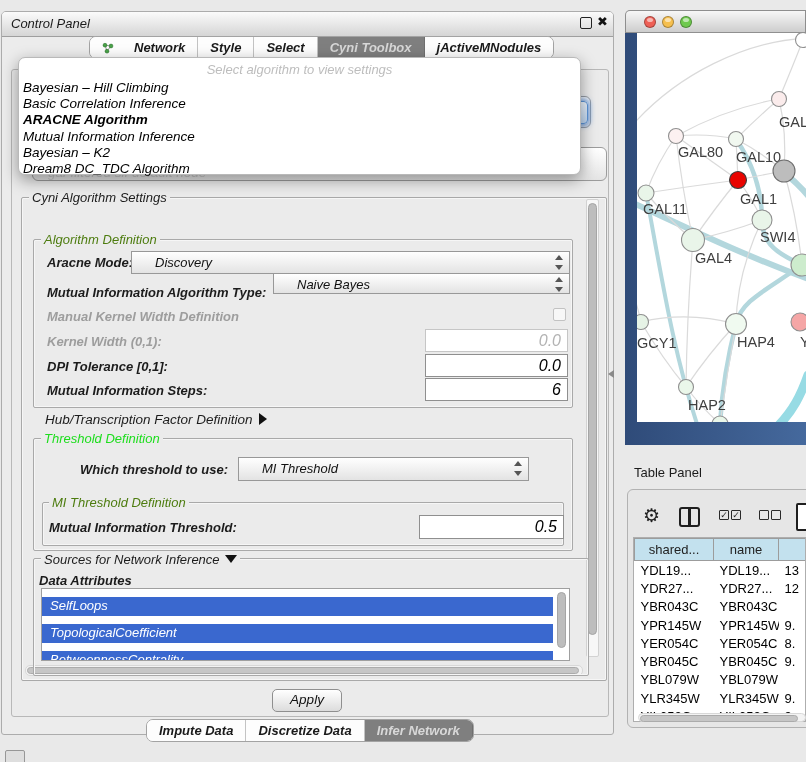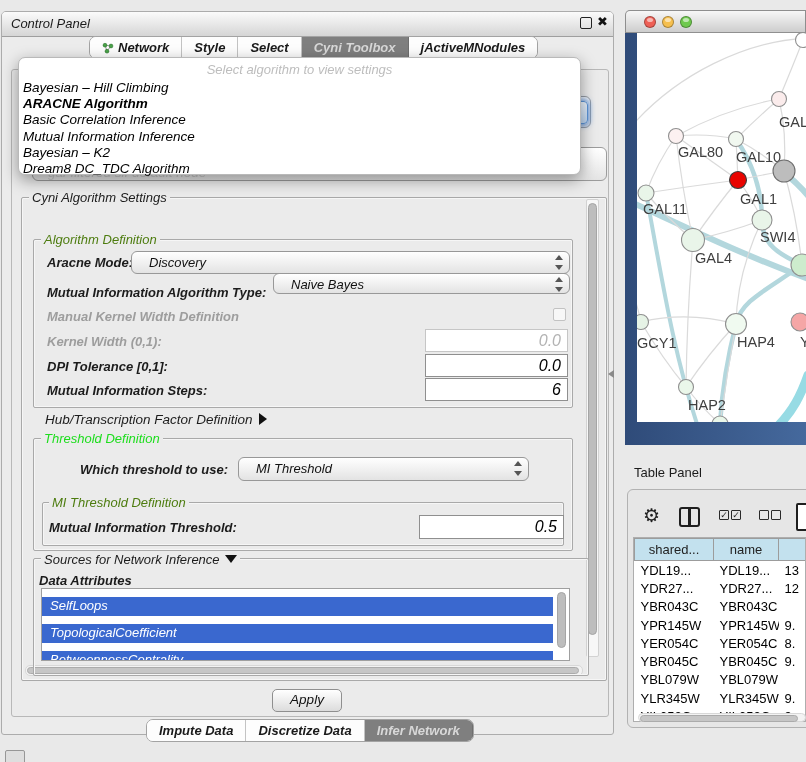--- a/index.html
+++ b/index.html
@@ -9,21 +9,21 @@
   
   .cp-win{left:1px;top:11px;width:613px;height:724px;background:#ececec;border:1px solid #acacac;
           border-radius:5px 5px 3px 3px;box-sizing:border-box;font-style:italic;}
   .cp-titlebar{left:0;top:0;right:0;height:24px;background:linear-gradient(#fbfbfb,#d5d5d5);
                border-bottom:1px solid #9e9e9e;border-radius:4px 4px 0 0;}
   .cp-title{left:9px;top:4px;font-size:13px;color:#1b1b1b;}
   .float-btn{left:578px;top:5px;width:10px;height:10px;border:1.5px solid #222;border-radius:2px;}
   .close-btn{left:595px;top:2px;font-size:13px;font-weight:bold;color:#111;}
   
   .tabbar{display:flex;height:21px;border:1px solid #a3a3a3;border-radius:7px;overflow:hidden;background:#fff;}
-  .tab{display:flex;align-items:center;gap:4px;padding:0 12px;font-size:13px;font-weight:600;color:#1a1a1a;
+  .tab{display:flex;align-items:center;gap:20px;padding:0 12px;font-size:13px;font-weight:600;color:#1a1a1a;
        border-right:1px solid #c3c3c3;background:#fdfdfd;white-space:nowrap;}
   .tab:last-child{border-right:none;}
   .tab.sel{background:#7f7f7f;color:#d8d8d8;border-right:1px solid #6f6f6f;}
   .neticon{width:12px;height:12px;}
   
   .content-box{left:9px;top:57px;width:596px;height:646px;border:1px solid #b8b8b8;border-radius:3px;background:#ebebeb;}
   
   .combo-behind{background:linear-gradient(#ffffff,#e4e4e4);border:1px solid #9c9c9c;border-radius:6px;z-index:2;}
   .blue-stepper{left:569px;top:100px;width:15px;height:21px;border-radius:4px;background:linear-gradient(#eaf2fc,#bcd4ef);
                 border:1px solid #5b93d6;box-shadow:0 0 5px 2px rgba(90,145,220,.8);z-index:2;}
@@ -35,22 +35,22 @@
   .popup-item{height:16.2px;line-height:16.2px;padding-left:4px;font-size:13.5px;color:#000;white-space:nowrap;}
   .popup-item.bold{font-weight:bold;}
   
   .groupbox{border:1px solid #a9a9a9;border-radius:2px;box-shadow:inset 0 0 0 1px #f6f6f6;}
   .gtitle{position:absolute;background:#ebebeb;padding:0 3px;font-size:13px;white-space:nowrap;}
   .gtitle.blue{color:#4d7c0f;}
   .gtitle.green{color:#1ddd1d;}
   .lbl{position:absolute;font-size:13px;font-weight:bold;white-space:nowrap;}
   .lbl.plain{font-weight:normal;}
   .lbl.dis{color:#9d9d9d;}
-  .combo{position:absolute;background:linear-gradient(#ffffff,#e3e3e3);border:1px solid #989898;border-radius:6px;
-         font-size:13px;color:#111;line-height:21px;padding-left:17px;box-sizing:border-box;}
+  .combo{position:absolute;background:linear-gradient(#ffffff,#e3e3e3);border:1px solid #989898;border-radius:0;
+         font-size:13px;color:#111;line-height:21px;padding-left:23px;box-sizing:border-box;}
   .stepper{position:absolute;right:6px;top:3px;width:9px;height:15px;display:flex;flex-direction:column;
            align-items:center;justify-content:space-between;}
   .stepper i{width:0;height:0;border-left:4px solid transparent;border-right:4px solid transparent;}
   .stepper .up{border-bottom:5px solid #555;}
   .stepper .dn{border-top:5px solid #555;}
   .field{position:absolute;background:#fff;border:1px solid #8f8f8f;font-size:16px;color:#000;text-align:right;
          padding-right:6px;line-height:21px;box-sizing:border-box;}
   .field.dis{border:1px solid #c6c6c6;color:#b3b3b3;}
   .checkbox{position:absolute;width:13px;height:13px;border:1px solid #c2c2c2;background:#f7f7f7;border-radius:2px;box-sizing:border-box;}
   .tri-right{display:inline-block;width:0;height:0;border-top:6px solid transparent;border-bottom:6px solid transparent;
@@ -137,22 +137,22 @@
   <div class="abs content-box"></div>
 
   <div class="abs combo-behind" style="left:30px;top:84px;width:557px;height:30px;"></div>
   <div class="abs blue-stepper" style="left:569px;top:89px;"></div>
   <div class="abs combo-behind ghost-text" style="left:30px;top:135px;width:558px;height:32px;">gal-filtered sif default node</div>
 
   <div class="abs popup" style="left:16px;top:45px;">
     <div class="popup-placeholder">Select algorithm to view settings</div>
     <div>
         <div class="popup-item">Bayesian – Hill Climbing</div>
+        <div class="popup-item">Basic Correlation Inference</div>
         <div class="popup-item bold">ARACNE Algorithm</div>
-        <div class="popup-item">Basic Correlation Inference</div>
         <div class="popup-item">Mutual Information Inference</div>
         <div class="popup-item">Bayesian – K2</div>
         <div class="popup-item">Dream8 DC_TDC Algorithm</div>
       </div>
   </div>
 
   <div class="abs groupbox" style="left:19px;top:185px;width:584px;height:482px;"></div>
   <div class="gtitle" style="left:27px;top:178px;">Cyni Algorithm Settings</div>
   <div class="abs vscroll" style="left:584px;top:187px;width:13px;height:458px;">
     <div class="vthumb" style="top:3px;height:432px;"></div>

